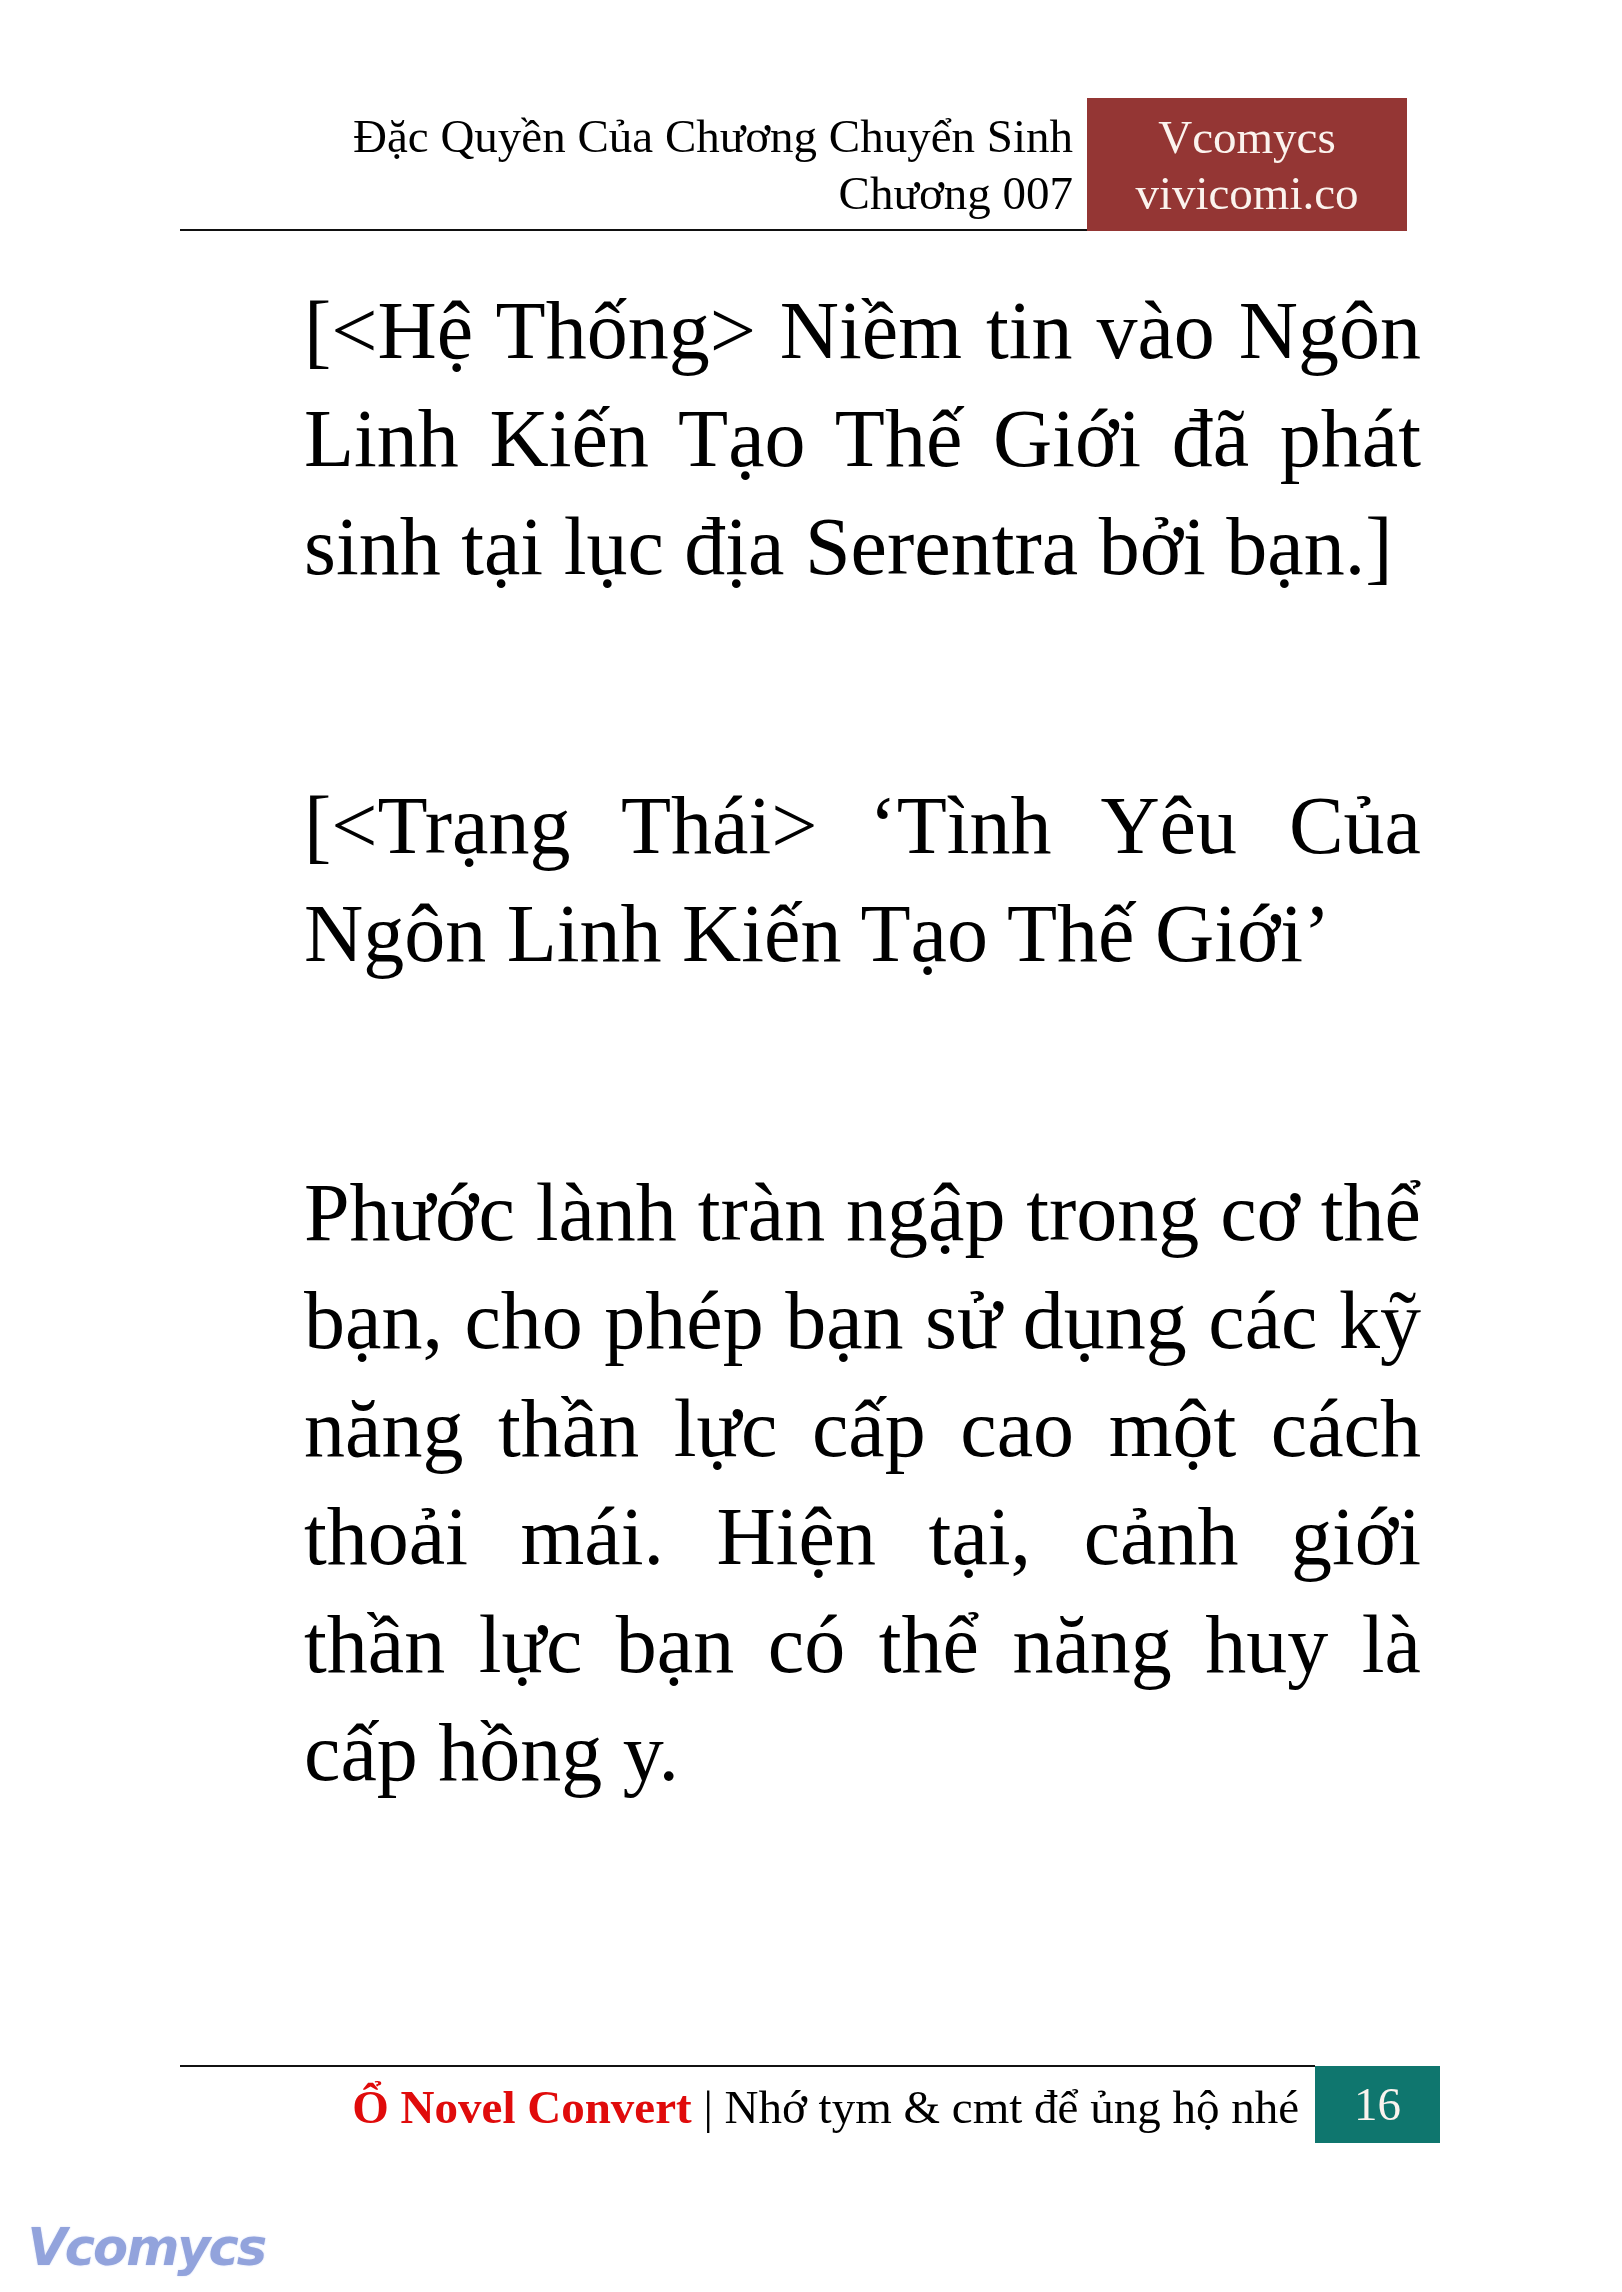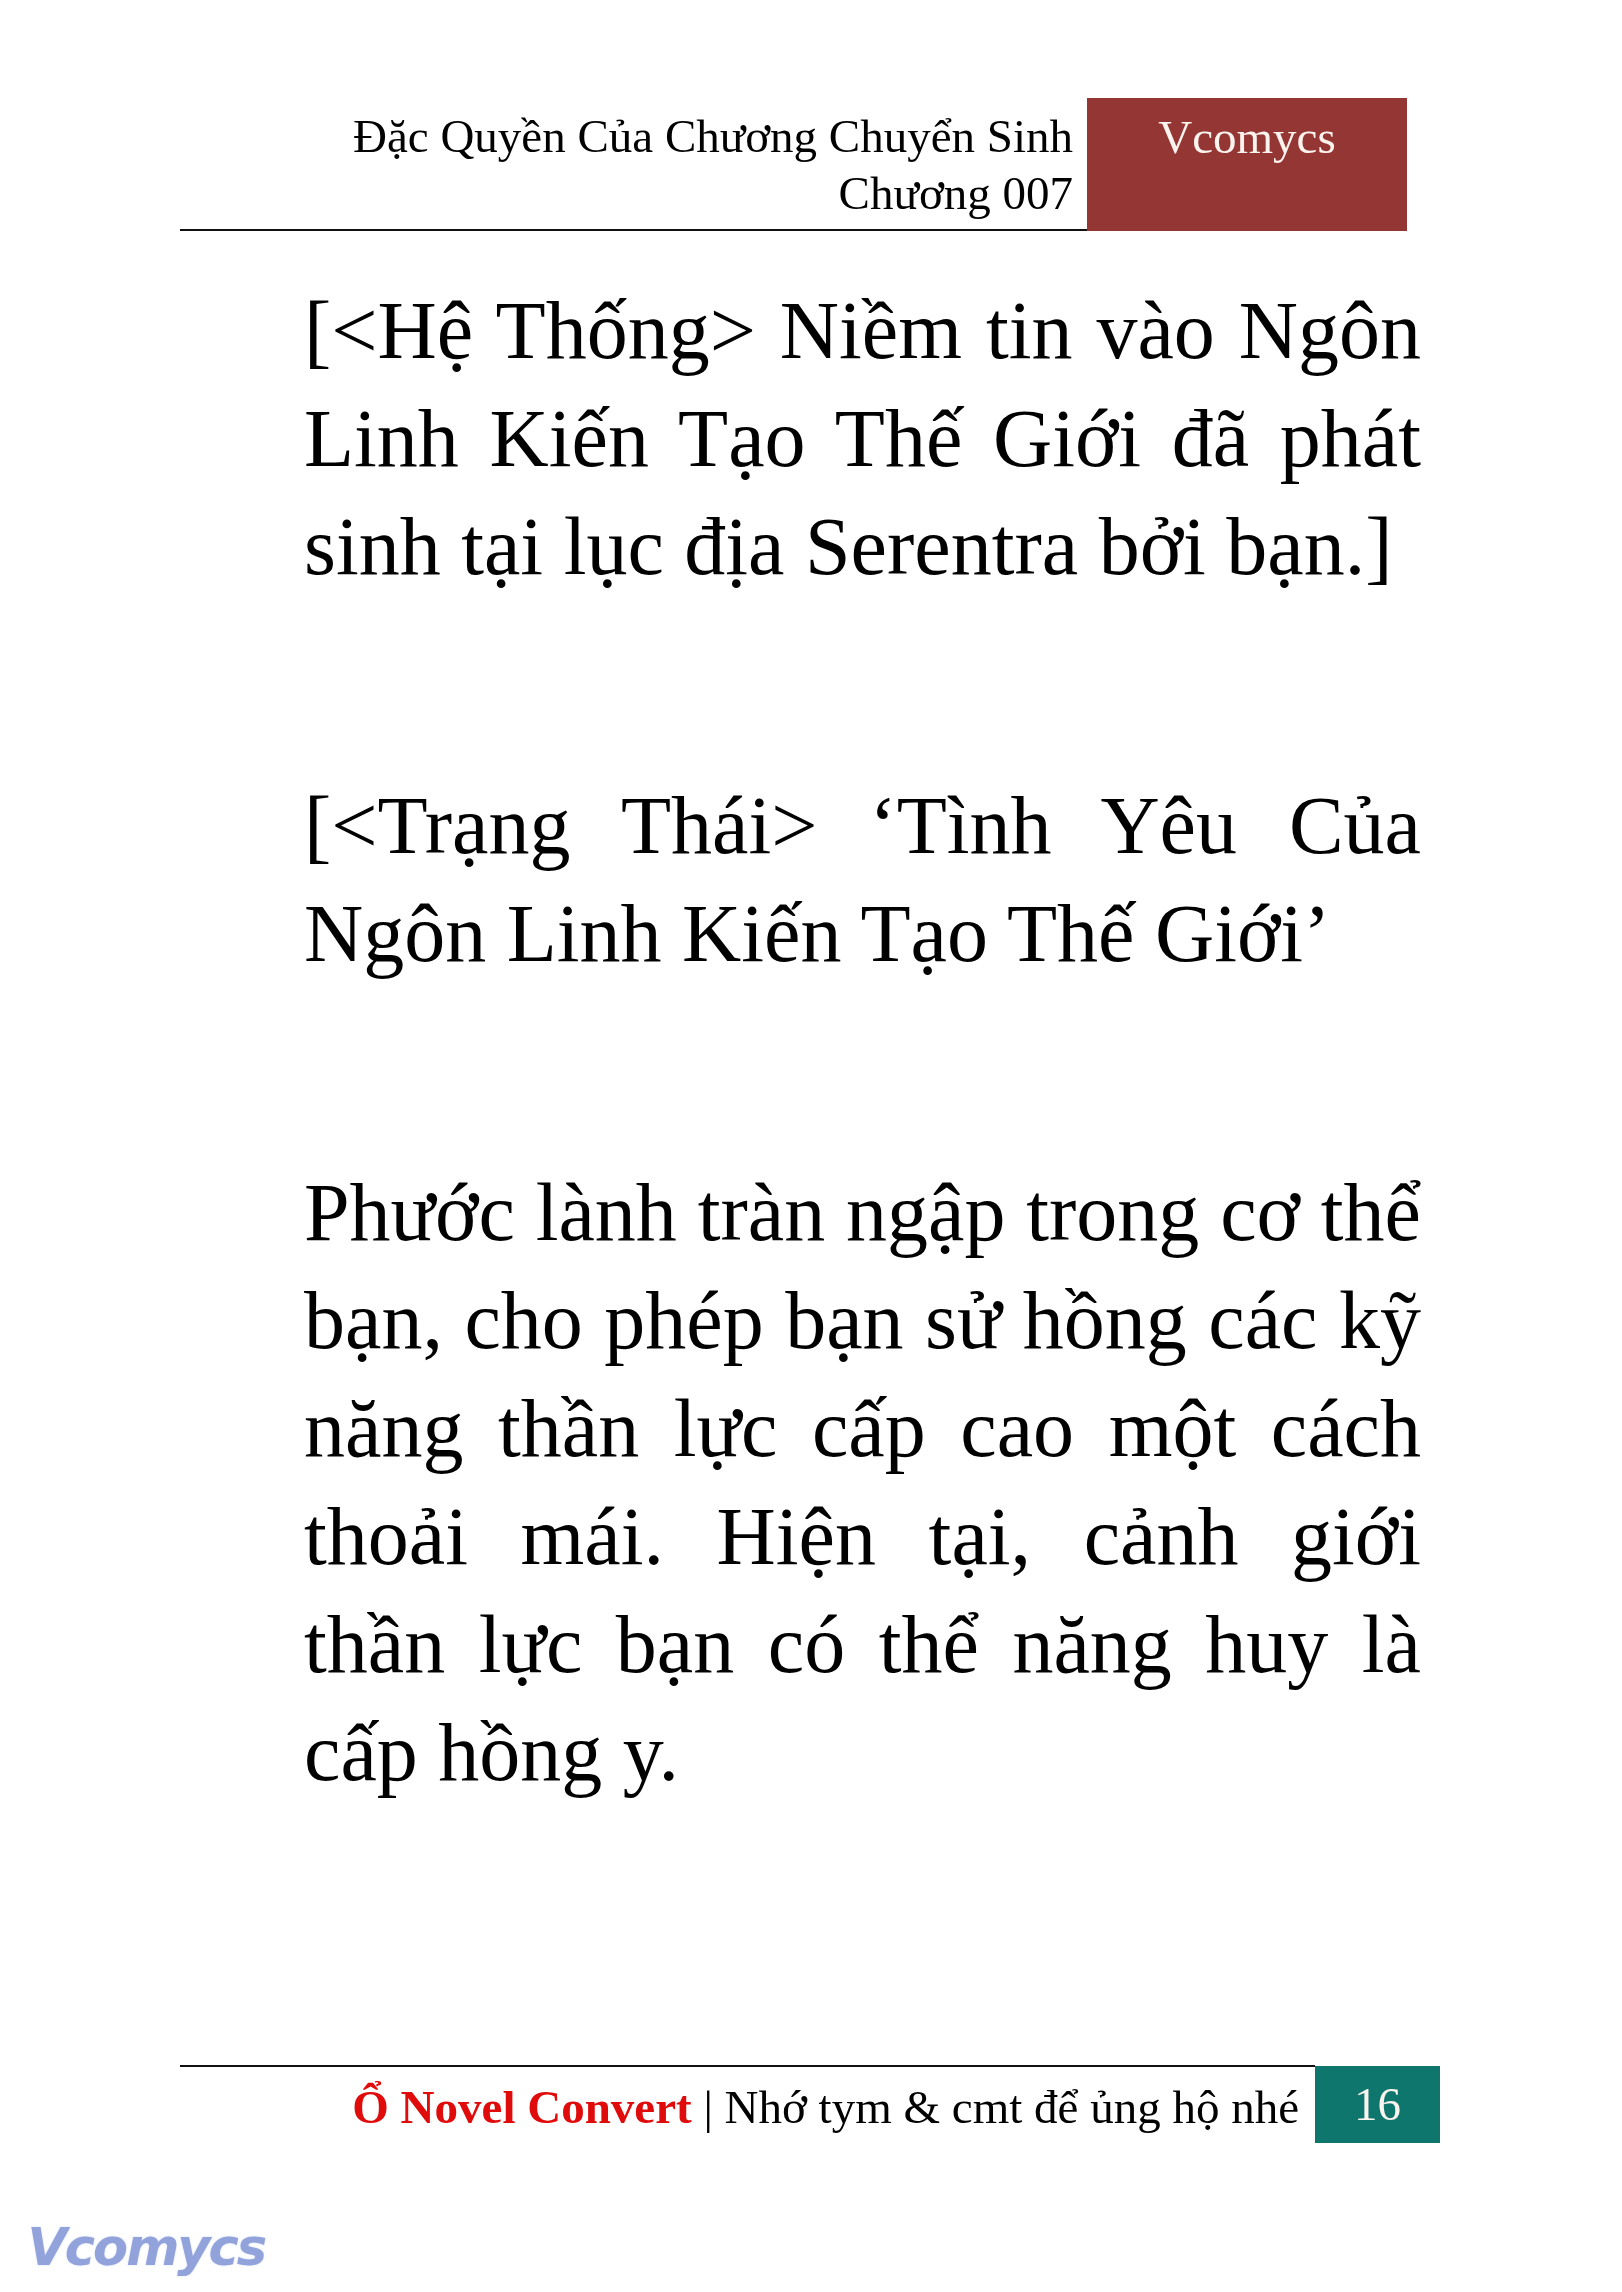--- a/index.html
+++ b/index.html
@@ -135,37 +135,38 @@
 
 <div class="page">
 
   <div class="header-title">
     <div>Đặc Quyền Của Chương Chuyển Sinh</div>
     <div>Chương 007</div>
   </div>
   <div class="header-rule"></div>
   <div class="brand-box">
     <div>Vcomycs</div>
+    <div>vivicomi.co</div>
   </div>
 
   <div class="body-text">
     <p>
       <span>[&lt;Hệ Thống&gt; Niềm tin vào Ngôn</span> 
       <span>Linh Kiến Tạo Thế Giới đã phát</span> 
       <span>sinh tại lục địa Serentra bởi bạn.]</span>
     </p>
     <div class="gap"></div>
     <p>
       <span>[&lt;Trạng Thái&gt; ‘Tình Yêu Của</span> 
       <span>Ngôn Linh Kiến Tạo Thế Giới’</span>
     </p>
     <div class="gap"></div>
     <p>
       <span>Phước lành tràn ngập trong cơ thể</span> 
-      <span>bạn, cho phép bạn sử hồng các kỹ</span> 
+      <span>bạn, cho phép bạn sử dụng các kỹ</span> 
       <span>năng thần lực cấp cao một cách</span> 
       <span>thoải mái. Hiện tại, cảnh giới thần</span> 
       <span>lực bạn có thể năng huy là cấp</span> 
       <span>hồng y.</span>
     </p>
   </div>
 
   <div class="footer-rule"></div>
   <div class="footer-text">
     <span class="footer-brand">Ổ Novel Convert</span>

